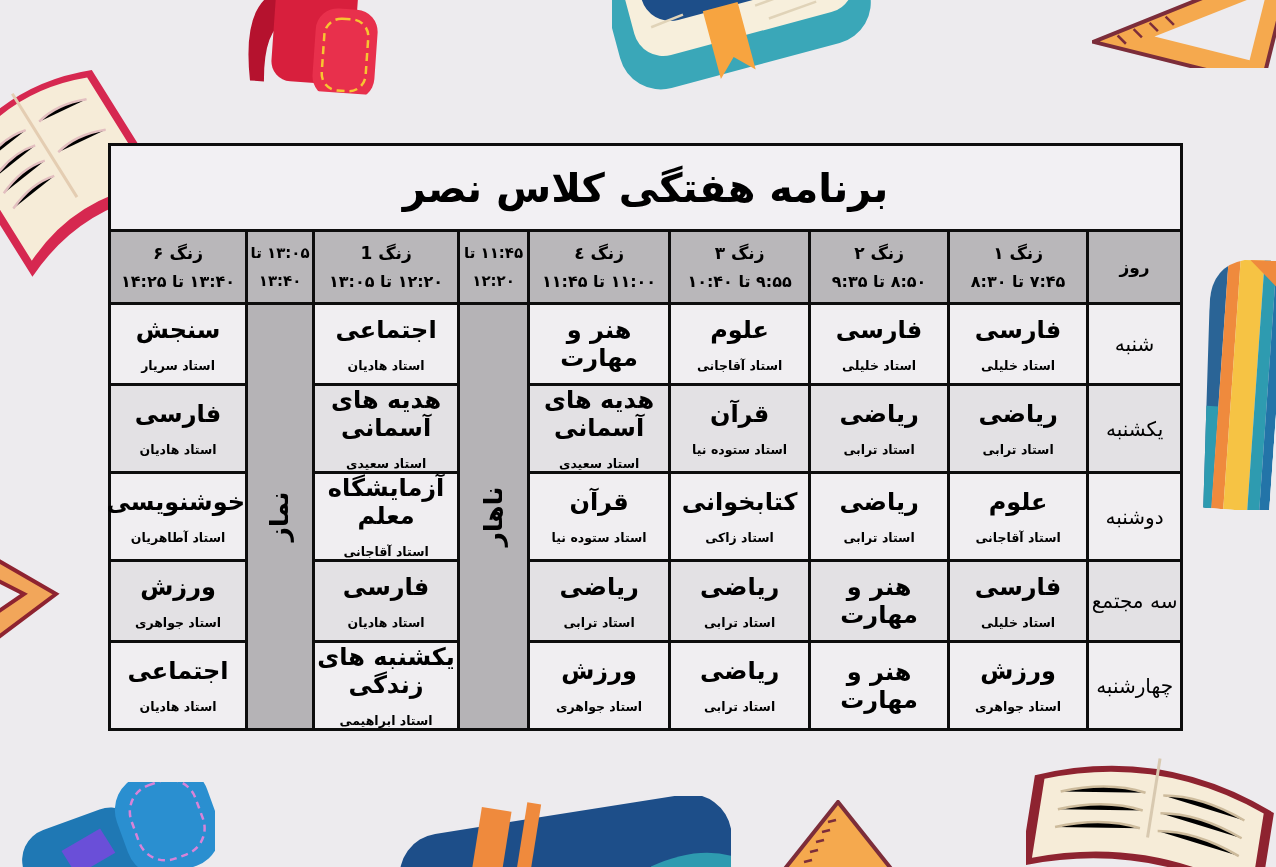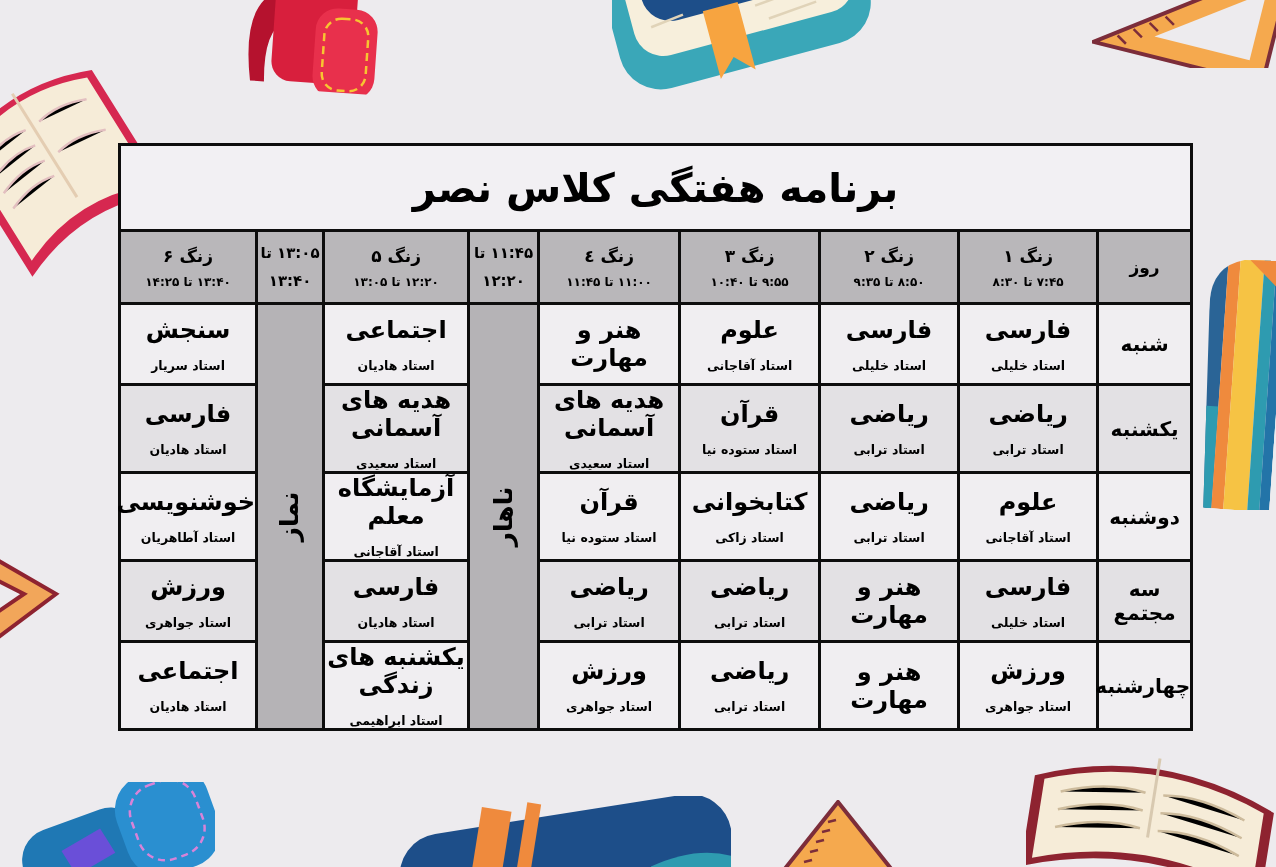--- a/index.html
+++ b/index.html
@@ -1,35 +1,35 @@
 <!DOCTYPE html>
 <html lang="fa" dir="rtl"><head>
 <meta charset="utf-8">
 <style>
   html,body{margin:0;padding:0;}
   body{font-family:"DejaVu Sans",sans-serif;background:#edebee;}
   .page{position:relative;width:1276px;height:867px;overflow:hidden;background:#edebee;}
   .deco{position:absolute;pointer-events:none;}
 
   table.schedule{
-    position:absolute;left:118px;top:143px;width:1072px;
+    position:absolute;left:108px;top:143px;width:1072px;
     border-collapse:collapse;table-layout:fixed;direction:rtl;z-index:2;
     background:#be185d;
   }
   table.schedule td{border:3px solid #0d0d0d;text-align:center;vertical-align:middle;padding:0;color:#000;}
   .title-row td{height:83px;background:#f2f0f3;font-size:40px;font-weight:bold;}
   .hdr td{height:70px;background:#b9b7ba;}
   .bell-name{font-size:17px;font-weight:bold;}
-  .bell-time{font-size:12px;font-weight:bold;margin-top:9px;}
+  .bell-time{font-size:16px;font-weight:bold;margin-top:9px;}
   .brk-time{font-size:15px;font-weight:bold;line-height:1.9;}
   .rL td{height:78px;background:#f0eef1;}
   .rD td{height:78px;background:#e3e1e4;}
   table.schedule td.brk{background:#b5b3b6;}
   .vtext{display:inline-block;transform:rotate(-90deg);font-size:25px;font-weight:bold;white-space:nowrap;}
-  .day{font-size:20px;font-weight:bold;}
+  .day{font-size:20px;font-weight:normal;}
   .subject{font-size:24px;font-weight:bold;}
   .teacher{font-size:12.5px;font-weight:bold;margin-top:14px;}
   .footer{position:absolute;top:750px;left:0;width:100%;text-align:center;
           font-size:26px;font-weight:bold;color:#f5346e;z-index:2;direction:rtl;}
 </style>
 </head>
 <body>
 
 <div class="page">
 
@@ -185,21 +185,21 @@
       </td>
       <td>
         <div class="bell-name">زنگ ٤</div>
         <div class="bell-time">۱۱:۰۰ تا ۱۱:۴۵</div>
       </td>
       <td>
         <div class="brk-time">۱۱:۴۵ تا</div>
         <div class="brk-time">۱۲:۲۰</div>
       </td>
       <td>
-        <div class="bell-name">زنگ ۵</div>
+        <div class="bell-name">زنگ 1</div>
         <div class="bell-time">۱۲:۲۰ تا ۱۳:۰۵</div>
       </td>
       <td>
         <div class="brk-time">۱۳:۰۵ تا</div>
         <div class="brk-time">۱۳:۴۰</div>
       </td>
       <td>
         <div class="bell-name">زنگ ۶</div>
         <div class="bell-time">۱۳:۴۰ تا ۱۴:۲۵</div>
       </td>

